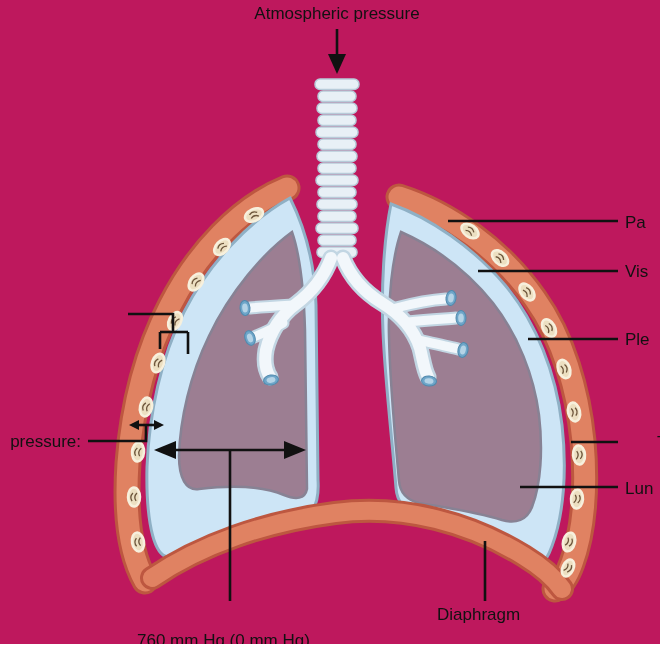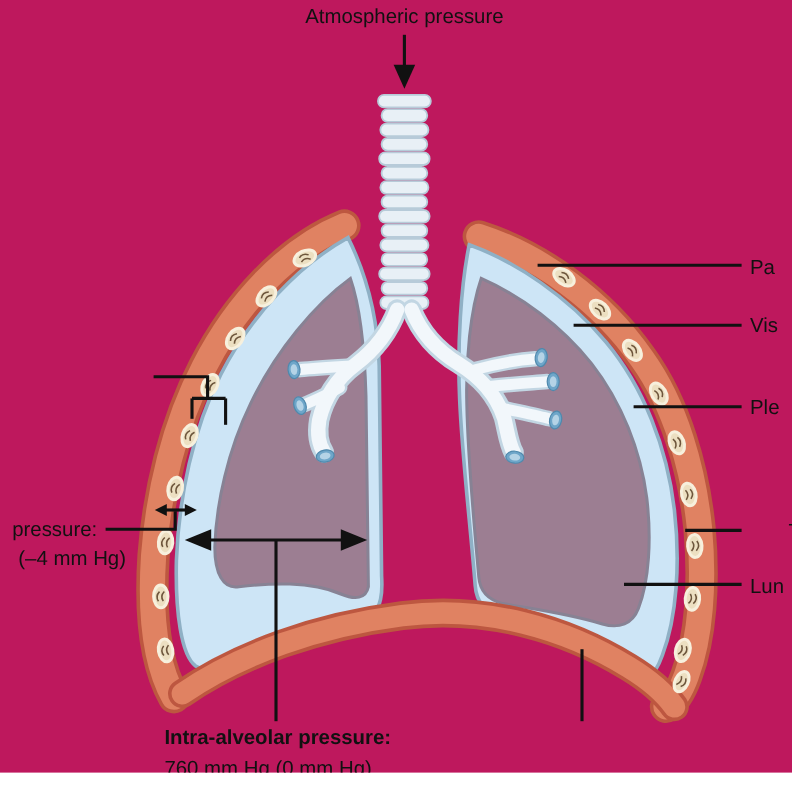--- a/index.html
+++ b/index.html
@@ -234,25 +234,24 @@
     <line class="ann" x1="520" y1="487" x2="618" y2="487"></line>
 
     <line class="ann" x1="485" y1="541" x2="485" y2="601"></line>
   </g>
 </svg>
 
 <div class="lbl" style="left:337px;top:3px;transform:translateX(-50%);">Atmospheric pressure</div>
 
 
 <div class="lbl ra" style="right:579px;top:431px;">pressure:</div>
-<div class="lbl ra" style="right:555px;top:455px;">(–4 mm Hg)</div>
-
-<div class="lbl bold" style="left:137px;top:604px;">Intra-alveolar pressure:</div>
+
 <div class="lbl" style="left:137px;top:630px;text-align:center;">760 mm Hg (0 mm Hg)</div>
 
+<div class="lbl" style="left:437px;top:604px;">Diaphragm</div>
 
 <div class="lbl" style="left:625px;top:212px;">Pa</div>
 <div class="lbl" style="left:625px;top:261px;">Vis</div>
 <div class="lbl" style="left:625px;top:329px;">Ple</div>
 <div class="lbl" style="left:625px;top:432px;margin-left:32px;">Tho</div>
 <div class="lbl" style="left:625px;top:478px;">Lun</div>
 
 </div>
 
 </body></html>

